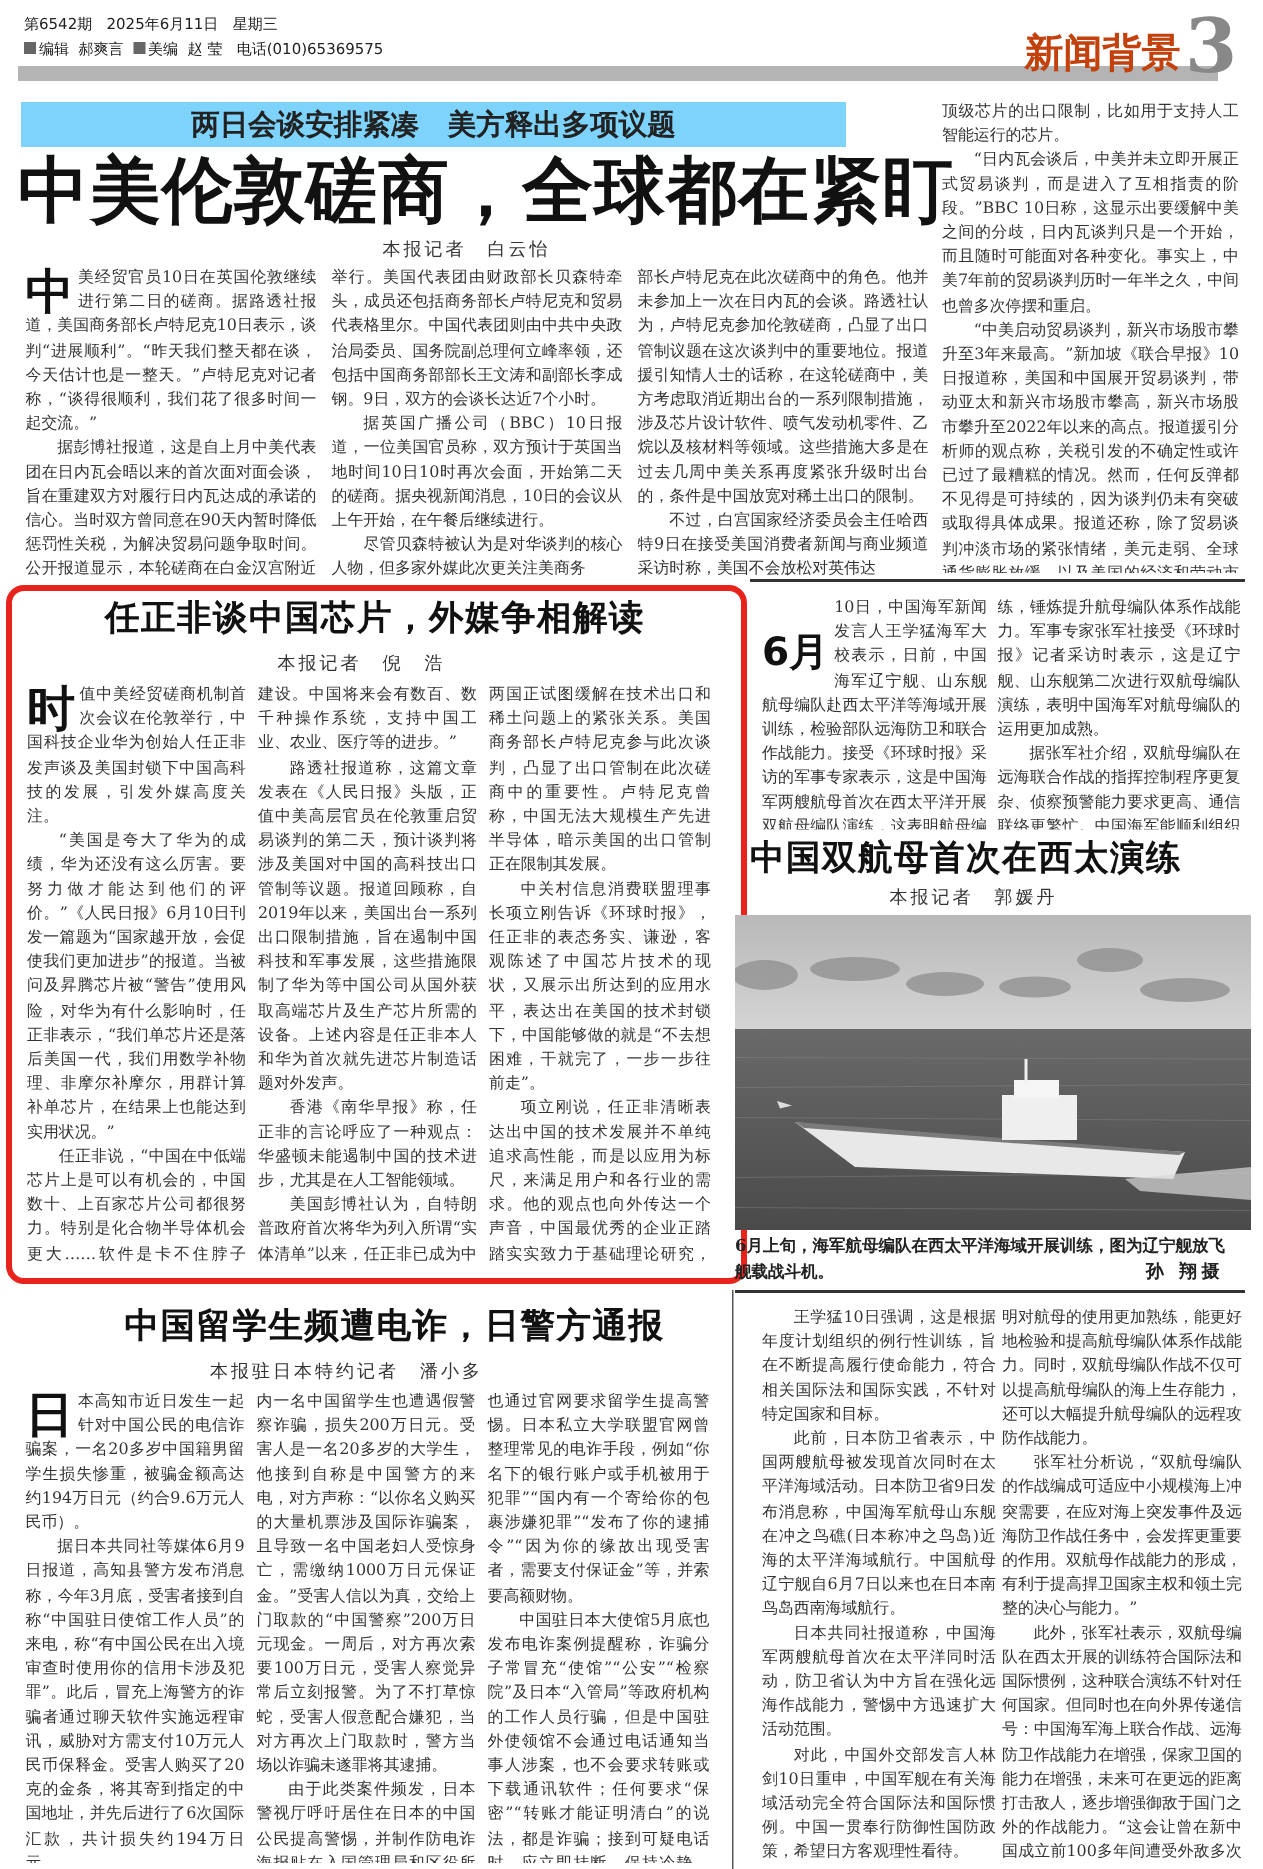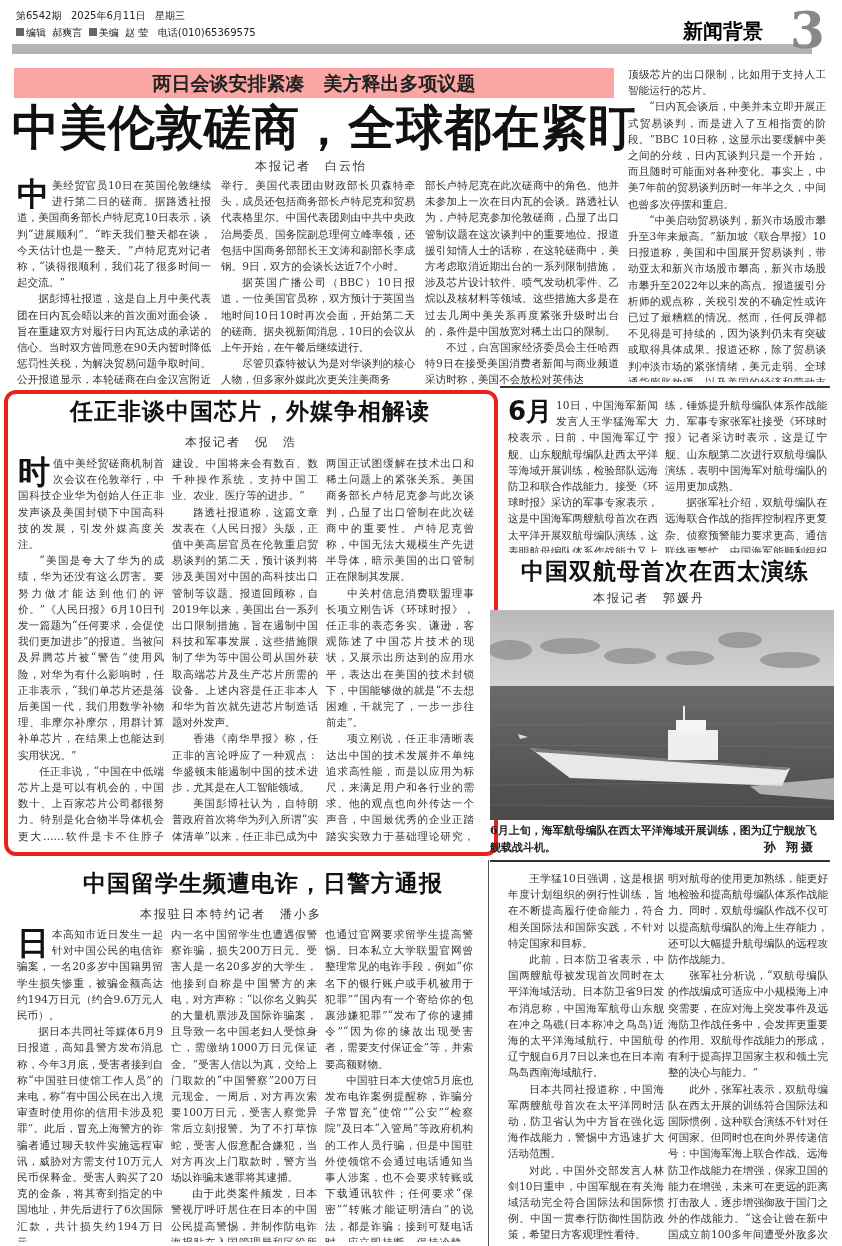--- a/index.html
+++ b/index.html
@@ -5,40 +5,40 @@
   * { box-sizing: border-box; margin: 0; padding: 0; }
   html, body { width: 842px; height: 1246px; background: #fff; overflow: hidden; }
   body { font-family: "DejaVu Serif", serif; color: #222; position: relative; }
 
   .masthead { position: absolute; left: 0; top: 0; width: 842px; height: 60px; }
   .mast-meta1 { position: absolute; left: 16px; top: 9px; font-size: 10px; color: #222; font-family: "DejaVu Sans", sans-serif; }
   .mast-meta2 { position: absolute; left: 16px; top: 26px; font-size: 10px; color: #222; font-family: "DejaVu Sans", sans-serif; }
   .mast-meta2 .sq { display:inline-block; width:8px; height:8px; background:#666; margin-right:2px; vertical-align:0; }
   .mast-bar { position: absolute; left: 12px; top: 44px; width: 800px; height: 10px; background: #b4b4b4; }
   .mast-logo { position: absolute; left: 352px; top: 15px; width: 136px; height: 44px; background: #555; color: #fff; font-size: 26px; text-align: center; line-height: 44px; font-style: italic; letter-spacing: 2px; font-family: "DejaVu Serif", serif; }
-  .mast-section { position: absolute; left: 683px; top: 18px; font-size: 20px; font-weight: bold; color: #000000; }
+  .mast-section { position: absolute; left: 683px; top: 18px; font-size: 26px; font-weight: bold; color: #c2410c; }
   .mast-num { position: absolute; left: 790px; top: 6px; font-size: 50px; color: #888; font-weight: bold; line-height: 50px; }
 
-  .kicker { position: absolute; left: 14px; top: 68px; width: 600px; height: 30px; background: #fca5a5; text-align: center; font-size: 19px; font-weight: bold; line-height: 30px; color: #222; }
+  .kicker { position: absolute; left: 14px; top: 68px; width: 550px; height: 30px; background: #7dd3fc; text-align: center; font-size: 19px; font-weight: bold; line-height: 30px; color: #222; }
   .headline1 { position: absolute; left: 12px; top: 100px; width: 610px; font-family: "DejaVu Sans", sans-serif; font-weight: bold; font-size: 48px; letter-spacing: 1px; line-height: 54px; color: #111; white-space: nowrap; transform: scaleX(0.98); transform-origin: left; }
   .byline { position: absolute; font-size: 12px; color: #333; letter-spacing: 2px; }
 
   .col { position: absolute; font-size: 10.6px; line-height: 16.2px; color: #333; text-align: justify; overflow: hidden; }
   .col p { text-indent: 2em; }
   .col p.noindent { text-indent: 0; }
   .dropcap { float: left; font-size: 32px; line-height: 30px; font-weight: bold; color: #111; margin: 2px 3px 0 0; font-family: "DejaVu Sans", sans-serif; }
 
   .hrule { position: absolute; height: 1.5px; background: #333; }
   .vrule { position: absolute; width: 1px; background: #555; }
 
   .redbox { position: absolute; left: 4px; top: 390px; width: 494px; height: 466px; border: 4px solid #e8231c; border-radius: 12px; }
   .headline2 { position: absolute; left: 0; top: 396px; width: 500px; text-align: center; font-family: "DejaVu Sans", sans-serif; font-weight: bold; font-size: 23px; color: #111; letter-spacing: 1px; }
 
-  .date-big { float:left; font-family:"DejaVu Sans", sans-serif; font-weight:bold; font-size:26px; line-height:28px; margin-right:4px; color:#111; }
-  .headline3 { position: absolute; left: 500px; top: 556px; width: 330px; text-align: center; font-weight: bold; font-size: 23px; color: #111; letter-spacing: 1px; }
+  .date-big { float:left; font-family:"DejaVu Sans", sans-serif; font-weight:bold; font-size:26px; line-height:28px; margin-right:4px; color:#111;margin-top:24px; }
+  .headline3 { position: absolute; left: 500px; top: 556px; width: 330px; font-weight: bold; font-size: 23px; color: #111; letter-spacing: 1px; }
 
   .photo { position: absolute; left: 490px; top: 610px; width: 344px; height: 210px; overflow: hidden; background: #9a9a9a; }
   .caption { position: absolute; left: 490px; top: 822px; width: 336px; font-size: 11px; line-height: 17px; color: #222; font-weight: bold; }
   .caption .credit { position: absolute; right: 10px; bottom: 0; font-size: 12px; letter-spacing: 3px; }
 
   .headline4 { position: absolute; left: 0; top: 868px; width: 490px; text-align: center; font-family: "DejaVu Sans", sans-serif; font-weight: bold; font-size: 23px; color: #111; letter-spacing: 1px; padding-left: 36px; }
 </style>
 </head>
 <body>
 
@@ -86,21 +86,21 @@
 
 <div class="hrule" style="left:500px; top:386px; width:330px;"></div>
 
 <div class="redbox"></div>
 <div class="headline2">任正非谈中国芯片，外媒争相解读</div>
 <div class="byline" style="left:185px; top:434px;text-align:right;">本报记者　倪　浩</div>
 
 <div class="col" style="left:18px; top:455px; width:146px; height:390px;">
   <span class="dropcap">时</span>
   <p class="noindent">值中美经贸磋商机制首次会议在伦敦举行，中国科技企业华为创始人任正非发声谈及美国封锁下中国高科技的发展，引发外媒高度关注。</p>
-  <p>“美国是夸大了华为的成绩，华为还没有这么厉害。要努力做才能达到他们的评价。”《人民日报》6月10日刊发一篇题为“任何要求，会促使我们更加进步”的报道。当被问及昇腾芯片被“警告”使用风险，对华为有什么影响时，任正非表示，“我们单芯片还是落后美国一代，我们用数学补物理、非摩尔补摩尔，用群计算补单芯片，在结果上也能达到实用状况。”</p>
+  <p>“美国是夸大了华为的成绩，华为还没有这么厉害。要努力做才能达到他们的评价。”《人民日报》6月10日刊发一篇题为“国家越开放，会促使我们更加进步”的报道。当被问及昇腾芯片被“警告”使用风险，对华为有什么影响时，任正非表示，“我们单芯片还是落后美国一代，我们用数学补物理、非摩尔补摩尔，用群计算补单芯片，在结果上也能达到实用状况。”</p>
   <p>任正非说，“中国在中低端芯片上是可以有机会的，中国数十、上百家芯片公司都很努力。特别是化合物半导体机会更大……软件是卡不住脖子的，那是数学的图形符号、代码，一些尖端的算子、算法垒起来的，没有阻拦索。困难在我们的教育培养、人才梯队的</p>
 </div>
 <div class="col" style="left:172px; top:455px; width:146px; height:390px;">
   <p class="noindent">建设。中国将来会有数百、数千种操作系统，支持中国工业、农业、医疗等的进步。”</p>
   <p>路透社报道称，这篇文章发表在《人民日报》头版，正值中美高层官员在伦敦重启贸易谈判的第二天，预计谈判将涉及美国对中国的高科技出口管制等议题。报道回顾称，自2019年以来，美国出台一系列出口限制措施，旨在遏制中国科技和军事发展，这些措施限制了华为等中国公司从国外获取高端芯片及生产芯片所需的设备。上述内容是任正非本人和华为首次就先进芯片制造话题对外发声。</p>
   <p>香港《南华早报》称，任正非的言论呼应了一种观点：华盛顿未能遏制中国的技术进步，尤其是在人工智能领域。</p>
   <p>美国彭博社认为，自特朗普政府首次将华为列入所谓“实体清单”以来，任正非已成为中国科技领域最具影响力的声音之一。报道称，这篇位置显要的文章似乎特意与中美第二天的敏感谈判同步发布，</p>
 </div>
 <div class="col" style="left:326px; top:455px; width:148px; height:390px;">
   <p class="noindent">两国正试图缓解在技术出口和稀土问题上的紧张关系。美国商务部长卢特尼克参与此次谈判，凸显了出口管制在此次磋商中的重要性。卢特尼克曾称，中国无法大规模生产先进半导体，暗示美国的出口管制正在限制其发展。</p>

